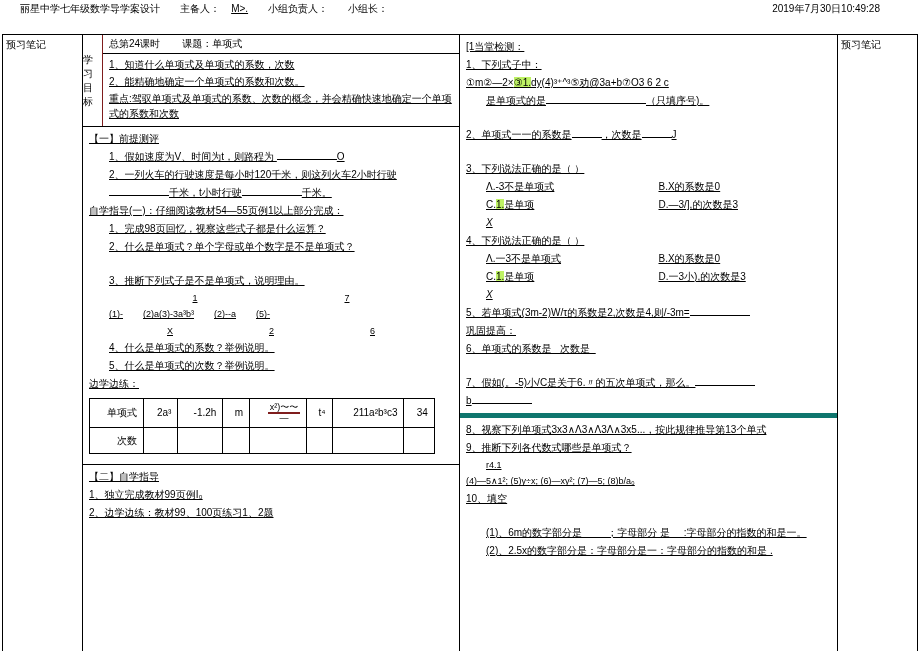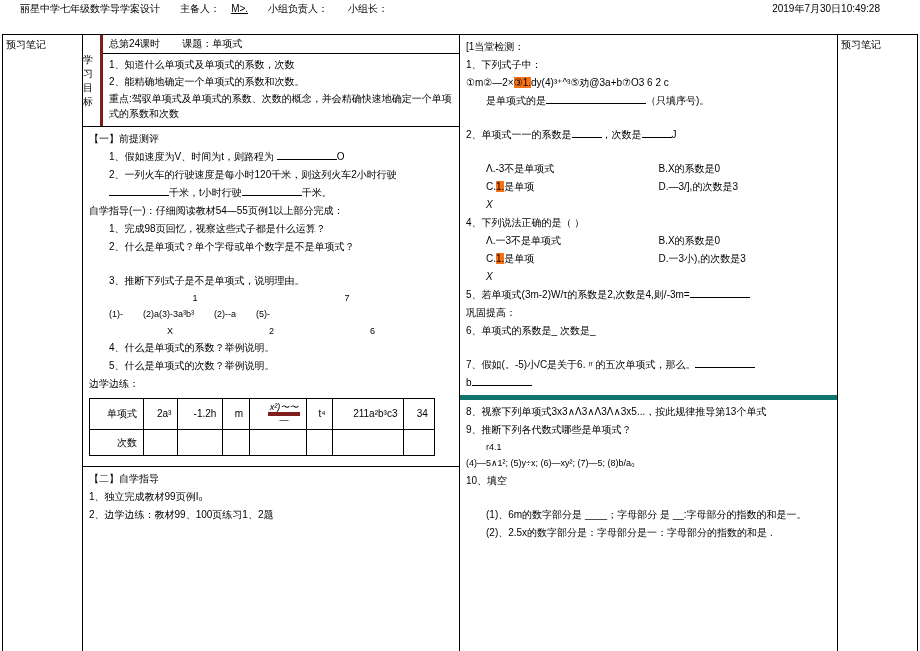--- a/index.html
+++ b/index.html
@@ -7,36 +7,36 @@
   .header { display: flex; align-items: center; padding: 2px 20px; font-size: 10px; }
   .header > span { margin-right: 20px; }
   .header .spacer { flex: 1; }
   .main { display: flex; border: 1px solid #000; margin: 16px 2px; height: 620px; }
   .col-notes { width: 80px; border-right: 1px solid #000; padding: 3px; font-size: 10px; }
   .col-notes-right { width: 80px; border-left: 1px solid #000; padding: 3px; font-size: 10px; }
   .col-mid { flex: 1; display: flex; }
   .col-left { width: 50%; border-right: 1px solid #000; display: flex; flex-direction: column; }
   .col-right { width: 50%; padding: 4px 6px; line-height: 1.6; }
   .row-top { display: flex; border-bottom: 1px solid #000; }
-  .vlabel { width: 20px; border-right: 3px solid #7f1d1d; display: flex; flex-direction: column; align-items: center; justify-content: center; padding: 8px 0; }
+  .vlabel { width: 20px; border-right: 1px solid #7f1d1d; display: flex; flex-direction: column; align-items: center; justify-content: center; padding: 8px 0; }
   .vlabel span { display:block; }
   .row-top-content { flex:1; padding: 3px 6px; line-height: 1.5; }
   .row-top-header { border-bottom: 1px solid #000; padding: 2px 6px; }
   .section { padding: 4px 6px; line-height: 1.6; }
-  .hl { background: #f97316; }
+  .hl { background: #bef264; }
   .blank { display:inline-block; border-bottom:1px solid #000; min-width:60px; height:10px; vertical-align:baseline;}
   .blank-s { min-width:30px; }
   .blank-l { min-width:100px; }
   table.mono { border-collapse: collapse; margin: 6px 0; width: 95%; }
   table.mono td { border: 1px solid #000; padding: 4px 6px; text-align: right; font-size: 10px; height: 26px; }
   .frac { display:inline-flex; flex-direction:column; align-items:center; vertical-align:middle; font-size:9px; line-height:1; }
-  .frac .num { border-bottom:4px solid #7f1d1d; padding:0 2px;font-style:italic; }
+  .frac .num { border-bottom:2px solid #7f1d1d; padding:0 2px; }
   .frac .den { padding:0 2px; }
   .indent { padding-left: 20px; }
-  .line { margin-bottom: 2px; }
+  .line { margin-bottom: 2px; text-decoration: underline; }
   .small { font-size: 9px; }
 </style>
 </head>
 <body>
 
 <div class="header">
   <span>丽星中学七年级数学导学案设计</span>
   <span><span>主备人：</span>&nbsp;&nbsp;&nbsp;&nbsp;<u>M&gt;.</u></span>
   <span>小组负责人：</span>
   <span>小组长：</span>
@@ -133,20 +133,21 @@
     </div>
 
     <div class="col-right">
       <div class="line">[1当堂检测：</div>
       <div class="line">1、下列式子中：</div>
       <div class="line"><span>①m②—2×</span><span class="hl">③1.</span><span>dy(4)³⁺^³⑤劝@3a+b⑦O3   6          2         c</span></div>
       <div class="line indent"><span>是单项式的是</span><span class="blank blank-l"></span><span>（只填序号)。</span></div>
       <br>
       <div class="line"><span>2、单项式一一的系数是</span><span class="blank blank-s"></span><span>，次数是</span><span class="blank blank-s"></span><span>J</span></div>
       <br>
+      <div class="line">3、下列说法正确的是（            ）</div>
       <div class="line indent" style="display:flex;">
           <span style="flex:1">Λ.-3不是单项式</span>
           <span style="flex:1">B.X的系数是0</span>
         </div>
       <div class="line indent" style="display:flex;">
         <span style="flex:1"><span>C.</span><span class="hl">1.</span><span>是单项</span></span>
         <span style="flex:1">D.—3/],的次数是3</span>
       </div>
       <div class="line indent"><i>X</i></div>
 

